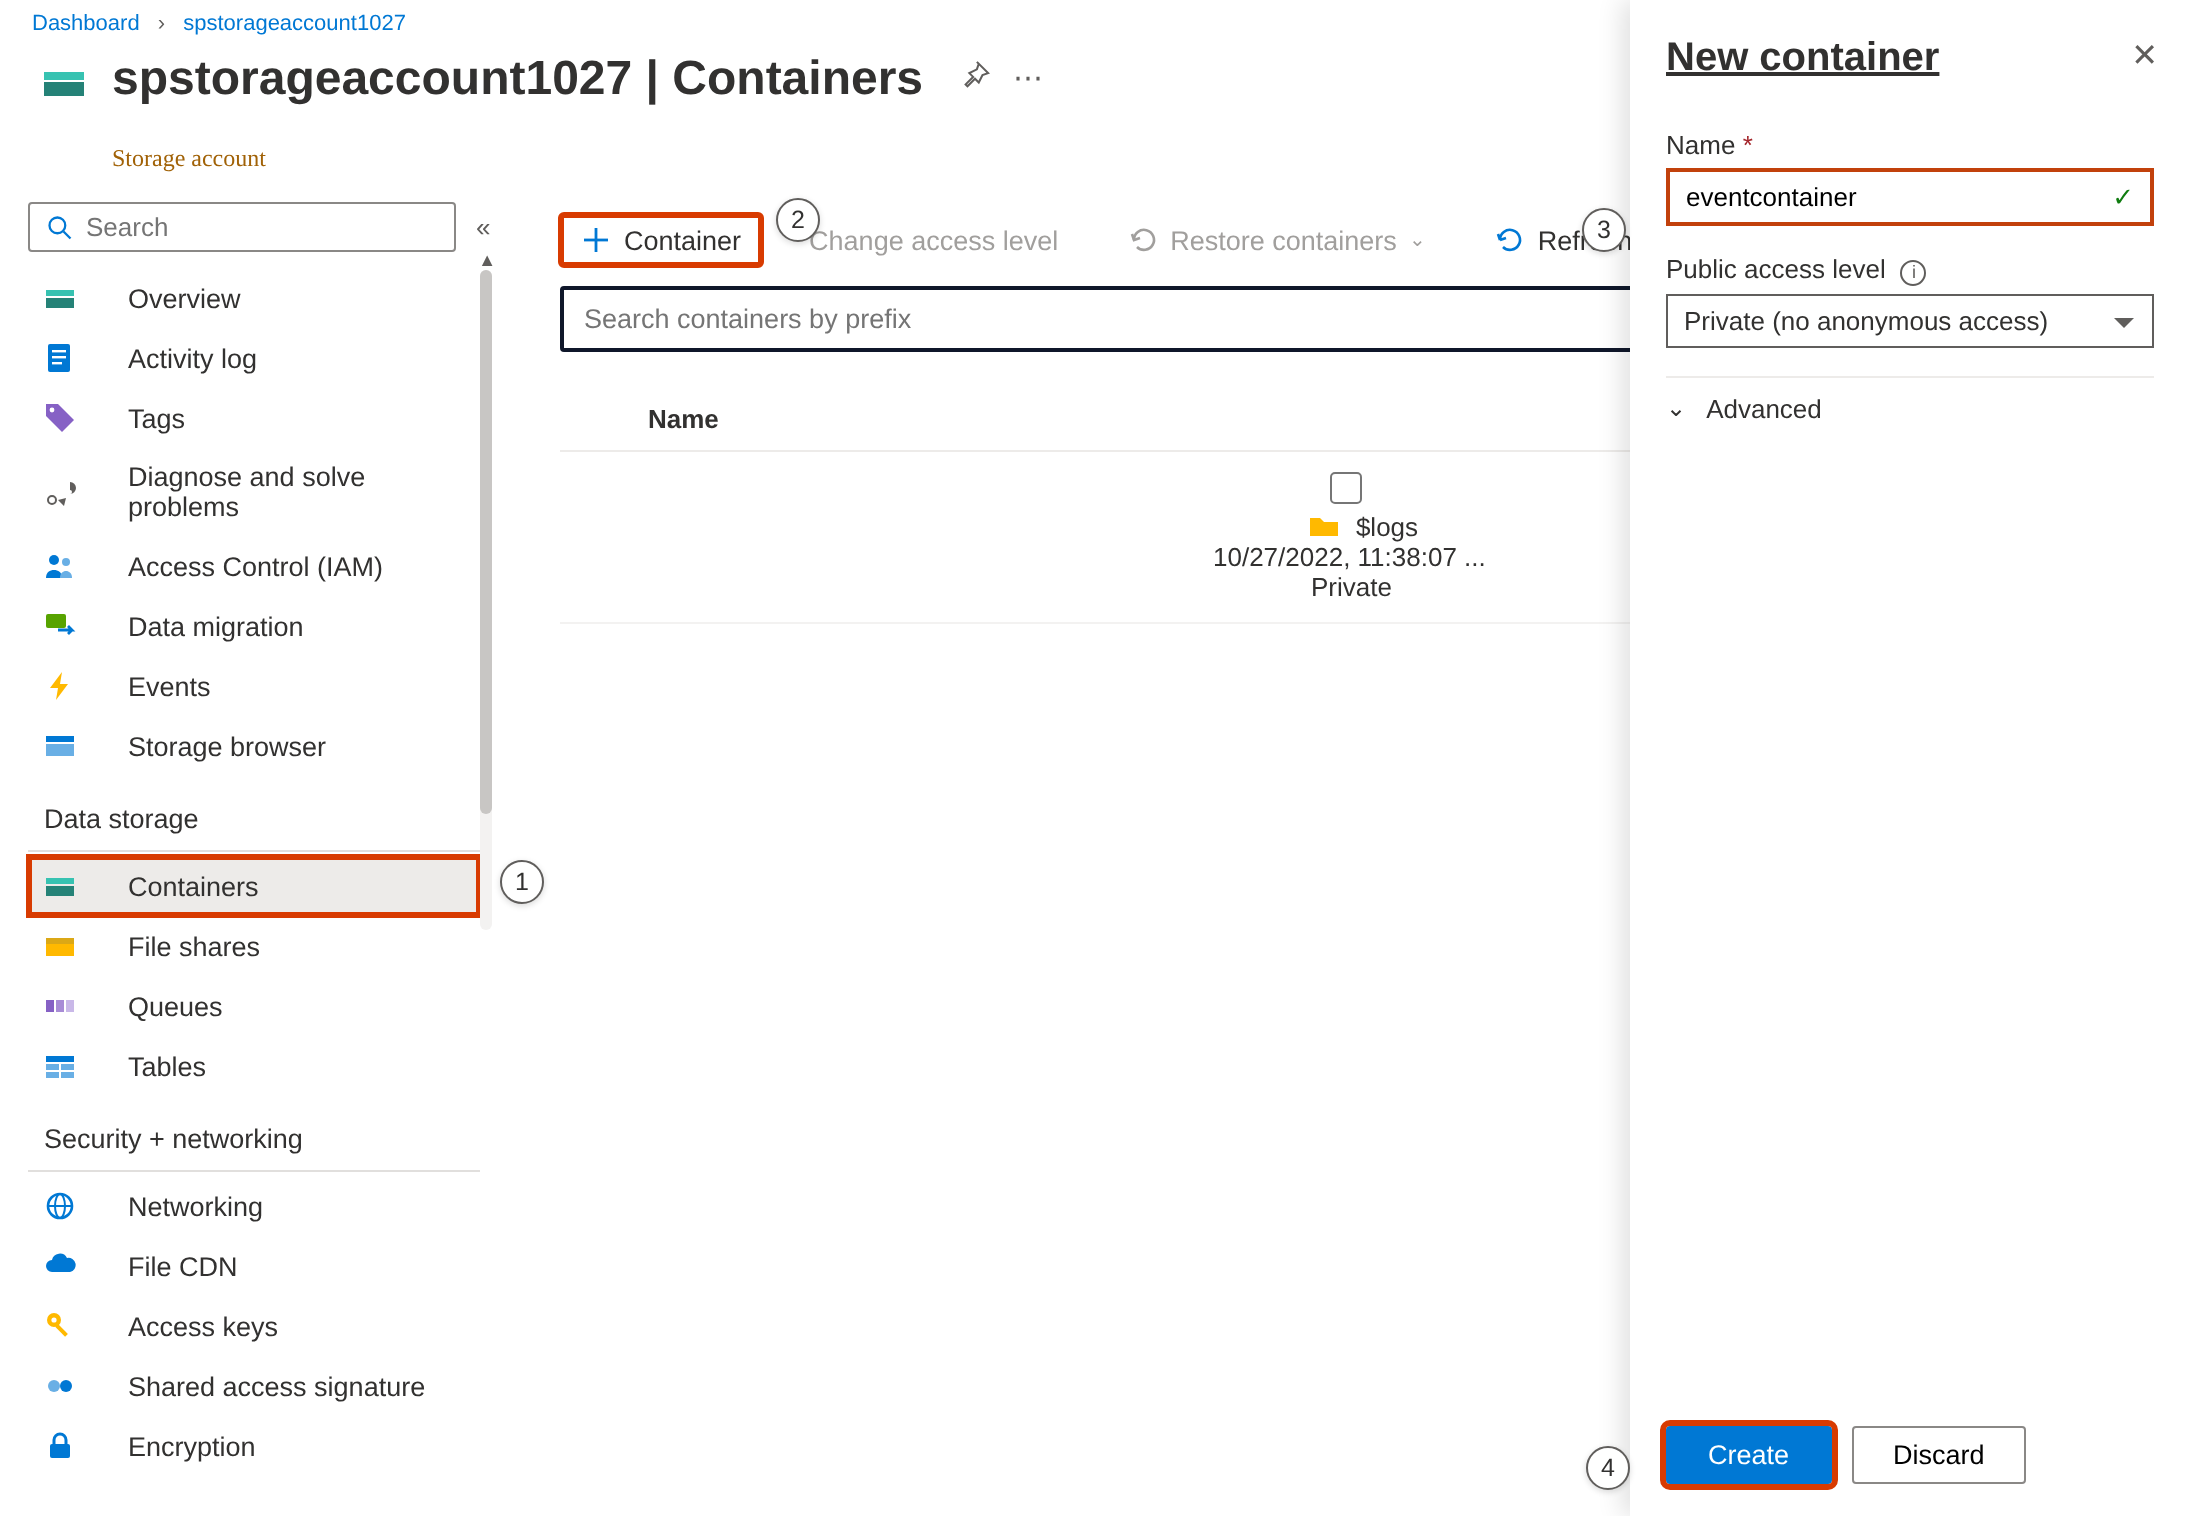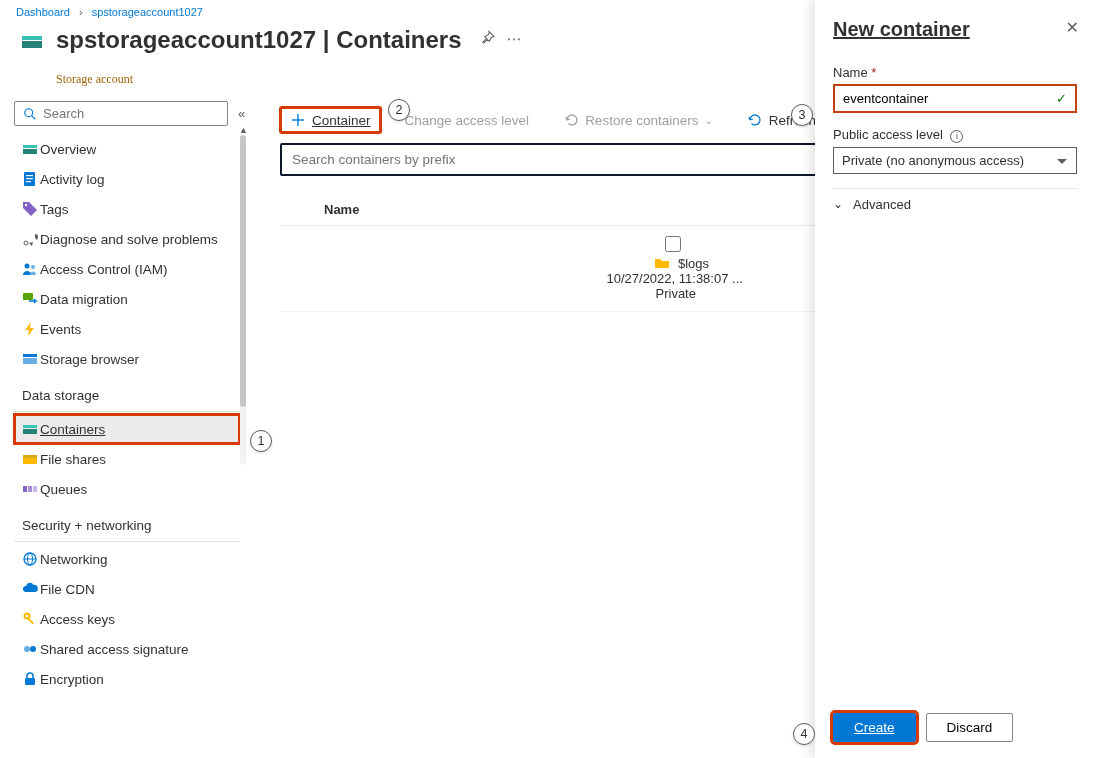--- a/index.html
+++ b/index.html
@@ -18,27 +18,27 @@
 
 .layout { display: flex; height: calc(100% - 70px); }
 
 
 .sidebar { width: 244px; position: relative; padding: 0 4px 0 14px; }
 .search-wrap { display: flex; align-items: center; gap: 6px; margin-bottom: 8px; }
 .search-box { flex: 1; display: flex; align-items: center; border: 1px solid #8a8886; border-radius: 2px; padding: 4px 8px; font-size: 13px; gap: 6px; background: #fff; }
 .search-box input { border: none; outline: none; flex: 1; font-size: 13px; }
 .collapse-btn { color: #605e5c; font-size: 13px; cursor: pointer; padding: 4px; }
 
-.nav-item { display: flex; align-items: center; gap: 2px; padding: 7px 8px; cursor: pointer; font-size: 13.5px; border-radius: 0; }
+.nav-item { display: flex; align-items: center; gap: 26px; padding: 7px 8px; cursor: pointer; font-size: 13.5px; border-radius: 0; }
 .nav-item.selected { background: #edebe9; }
 .nav-item .nico { width: 16px; height: 16px; display: inline-flex; align-items: center; justify-content: center; flex-shrink: 0; }
 .nav-section { font-size: 13.5px; font-weight: 400; padding: 14px 8px 6px; color: #323130; }
 .nav-section + hr, .sidebar hr { border: none; border-top: 1px solid #e1dfdd; margin: 2px 0 2px; }
 
-.hl-red { outline: 3px solid #d83b01; outline-offset: -2px; text-decoration: underline; }
+.hl-red { outline: 3px solid #d83b01; outline-offset: -2px; }
 
 .scroll-track { position: absolute; right: -2px; top: 34px; width: 6px; height: 330px; background: #f3f2f1; border-radius: 3px; }
 .scroll-thumb { width: 6px; height: 272px; background: #c8c6c4; border-radius: 3px; }
 .scroll-arrow { position: absolute; right: -4px; font-size: 9px; color: #605e5c; }
 
 
 .main { flex: 1; padding: 0 12px 0 36px; position: relative; }
 .toolbar { display: flex; align-items: center; gap: 14px; padding: 6px 0 10px; font-size: 13.5px; }
 .tbtn { display: flex; align-items: center; gap: 6px; padding: 5px 10px; cursor: pointer; border-radius: 2px; }
 .tbtn.disabled { color: #a19f9d; }
@@ -228,20 +228,32 @@
     <div class="nav-item">
       <span class="nico">
           <svg width="16" height="16" viewBox="0 0 16 16">
             <rect x="1" y="5" width="4" height="6" fill="#8661c5"></rect>
             <rect x="6" y="5" width="4" height="6" fill="#a88cd6"></rect>
             <rect x="11" y="5" width="4" height="6" fill="#c9b8e8"></rect>
           </svg>
         </span>
       <span>Queues</span>
     </div>
+    <div class="nav-item">
+      <span class="nico">
+          <svg width="16" height="16" viewBox="0 0 16 16">
+            <rect x="1" y="3" width="14" height="3" fill="#0078d4"></rect>
+            <rect x="1" y="7" width="6.5" height="3" fill="#69afe5"></rect>
+            <rect x="8.5" y="7" width="6.5" height="3" fill="#69afe5"></rect>
+            <rect x="1" y="11" width="6.5" height="3" fill="#69afe5"></rect>
+            <rect x="8.5" y="11" width="6.5" height="3" fill="#69afe5"></rect>
+          </svg>
+        </span>
+      <span>Tables</span>
+    </div>
 
     <div class="nav-section">Security + networking</div>
     <hr>
     <div class="nav-item">
       <span class="nico">
           <svg width="16" height="16" viewBox="0 0 16 16">
             <circle cx="8" cy="8" r="6" fill="none" stroke="#0078d4" stroke-width="1.3"></circle>
             <ellipse cx="8" cy="8" rx="2.5" ry="6" fill="none" stroke="#0078d4" stroke-width="1"></ellipse>
             <line x1="2" y1="8" x2="14" y2="8" stroke="#0078d4"></line>
           </svg>

